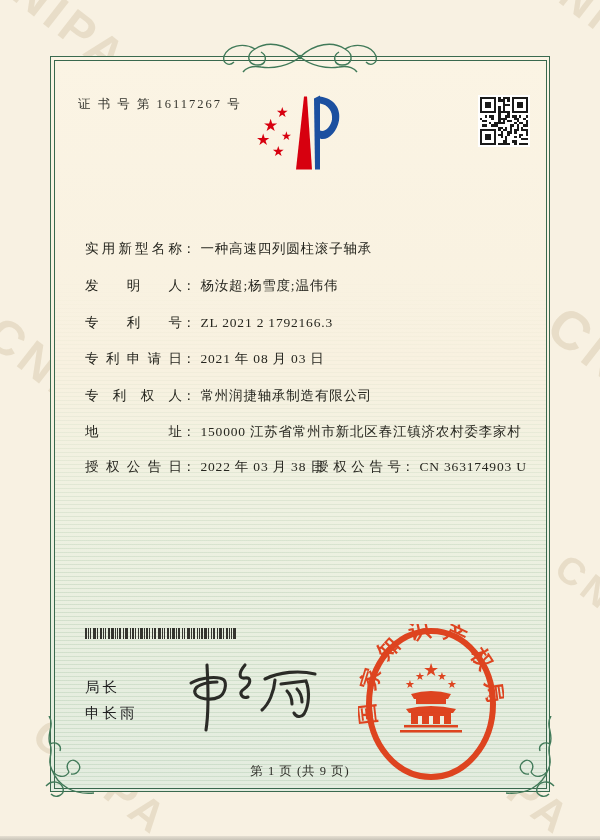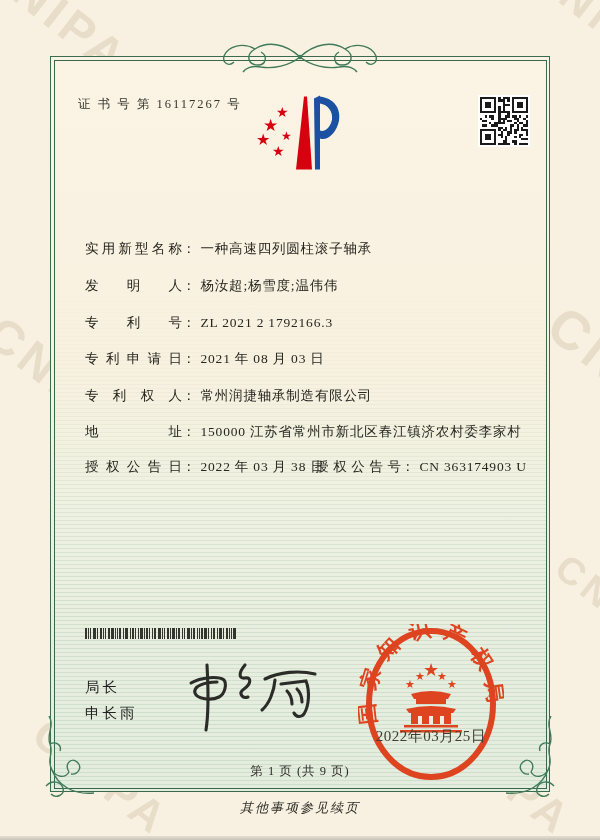--- a/index.html
+++ b/index.html
@@ -737,21 +737,19 @@
         <rect x="58" y="75" width="30" height="5"></rect>
         <path d="M48,85 Q73,79 98,85 L95,89 L51,89 Z"></path>
         <rect x="53" y="89" width="40" height="11"></rect>
         <rect x="60" y="92" width="4" height="8" fill="#eef0e2"></rect>
         <rect x="71" y="92" width="4" height="8" fill="#eef0e2"></rect>
         <rect x="82" y="92" width="4" height="8" fill="#eef0e2"></rect>
         <rect x="46" y="101" width="54" height="2.5"></rect>
         <rect x="42" y="106" width="62" height="2.5"></rect>
       </g>
     </svg>
-    <div class="seal-date">2022年03月25日</div>
 
     <div class="page-no">第 1 页 (共 9 页)</div>
   </div>
 
-  <div class="foot-note">其他事项参见续页</div>
 
   <div class="scan-edge"></div>
 </div>
 
 </body></html>

